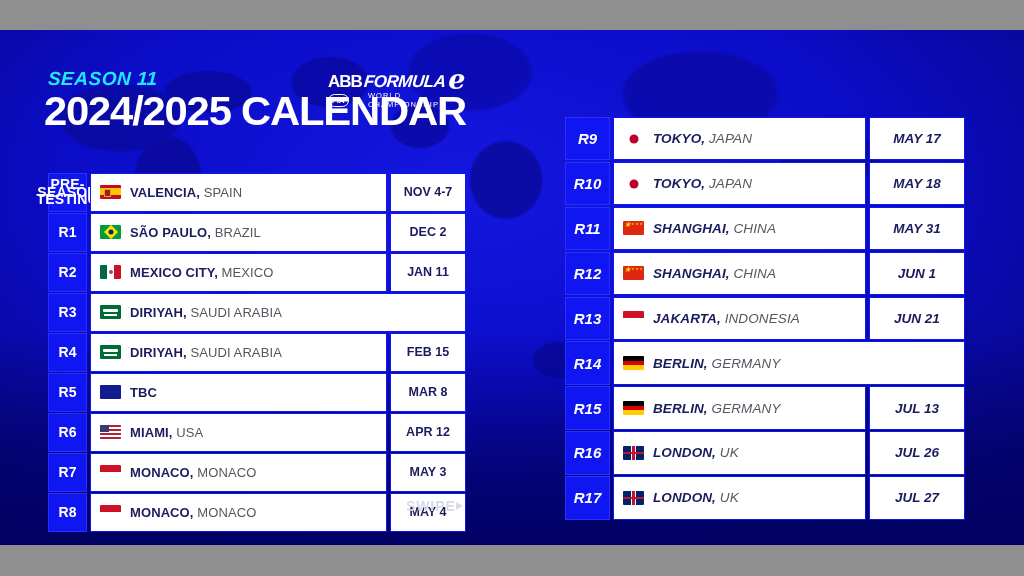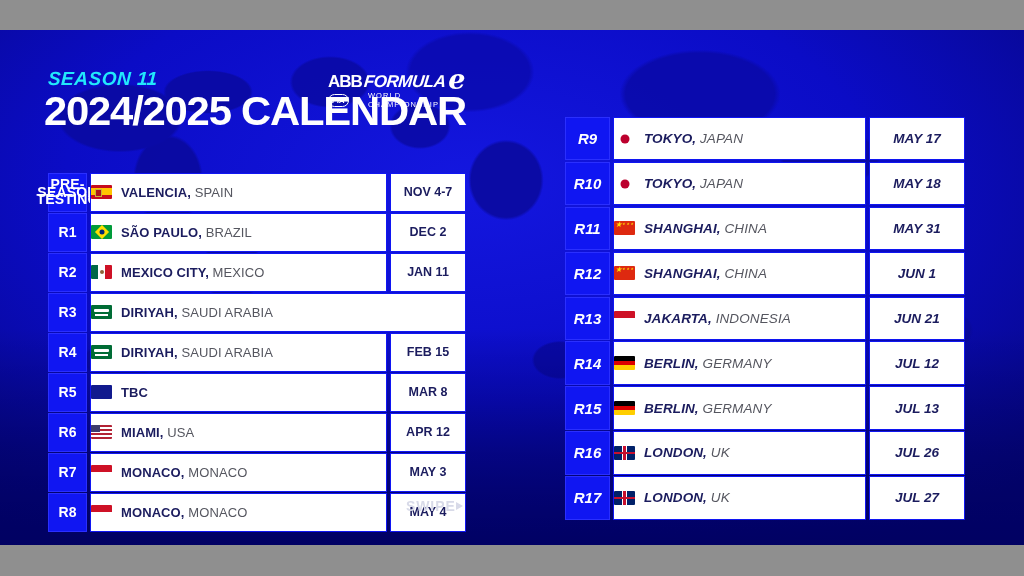--- a/index.html
+++ b/index.html
@@ -195,20 +195,21 @@
     padding: 0 2px;
   }
 
   .venue-cell {
     flex: 1 1 auto;
     margin-left: 3px;
     background: #ffffff;
     border: 1.5px solid #1016f2;
     display: flex;
     align-items: center;
+    padding-left: 9px;
     gap: 9px;
     overflow: hidden;
   }
 
   .date-cell {
     flex: 0 0 auto;
     margin-left: 3px;
     background: #ffffff;
     border: 1.5px solid #1016f2;
     display: flex;
@@ -480,21 +481,20 @@
               <span class="venue-text"><span class="city">JAKARTA,</span> <span> INDONESIA</span></span>
             </div>
             <div class="date-cell">JUN 21</div>
           </div>
           <div class="cal-row">
             <div class="round-badge">R14</div>
             <div class="venue-cell">
               <span class="flag flag-germany"></span>
               <span class="venue-text"><span class="city">BERLIN,</span> <span> GERMANY</span></span>
             </div>
-            <div class="date-cell">JUL 12</div>
           </div>
           <div class="cal-row">
             <div class="round-badge">R15</div>
             <div class="venue-cell">
               <span class="flag flag-germany"></span>
               <span class="venue-text"><span class="city">BERLIN,</span> <span> GERMANY</span></span>
             </div>
             <div class="date-cell">JUL 13</div>
           </div>
           <div class="cal-row">

